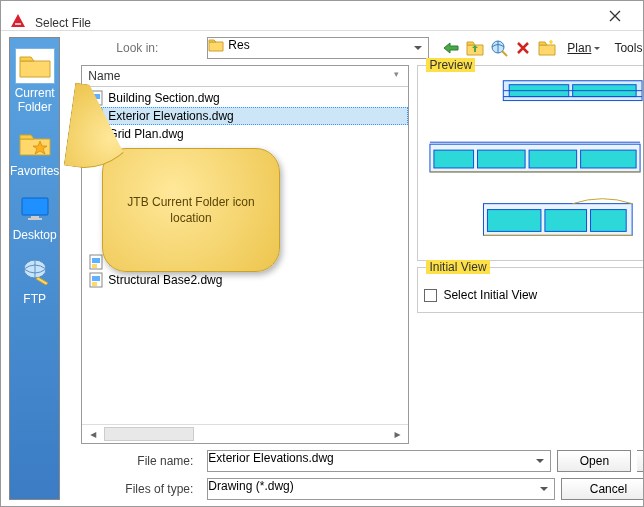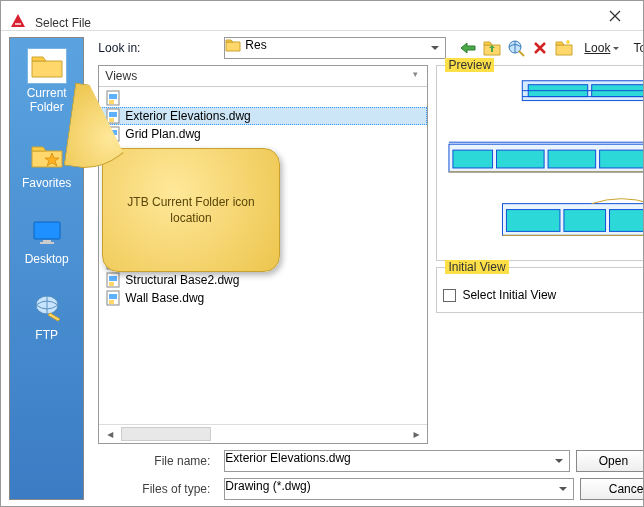--- a/index.html
+++ b/index.html
@@ -2,27 +2,27 @@
 <html><head>
 <meta charset="utf-8">
 <style>
 *{box-sizing:border-box;margin:0;padding:0;font-family:"Segoe UI",Tahoma,sans-serif;font-size:12px}
 body{background:#fff;width:644px;height:507px;overflow:hidden;border:1px solid #999}
 .titlebar{height:30px;display:flex;align-items:flex-end;padding:0 8px;border-bottom:1px solid #ddd;background:#fff}
 .titlebar .appicon{width:18px;height:18px;margin-right:8px;display:flex;align-items:center;justify-content:center}
 .titlebar .title{flex:1;color:#333}
 .titlebar .close{width:40px;height:28px;display:flex;align-items:center;justify-content:center;cursor:default}
 .body{display:flex;height:calc(100% - 30px)}
-.sidebar{width:128px;background:linear-gradient(to bottom,#5aa3e0,#3b7cc4);padding:6px 12px;display:flex;flex-direction:column;align-items:center;gap:16px;margin:6px 8px 6px 8px;border:1px solid #888}
+.sidebar{width:128px;background:linear-gradient(to bottom,#5aa3e0,#3b7cc4);padding:6px 0;display:flex;flex-direction:column;align-items:center;gap:4px;margin:6px 15px 6px 8px;border:1px solid #888}
 .side-item{width:100%;text-align:center;color:#fff;font-size:11px;padding:4px 0;cursor:default}
 .side-item .ico{width:40px;height:36px;margin:0 auto 2px;display:flex;align-items:center;justify-content:center}
 .side-item.current .ico{background:#fff;border:1px solid #7ab5e6;padding:2px}
 .main{flex:1;padding:6px 10px 6px 6px;display:flex;flex-direction:column}
 .toprow{display:flex;align-items:center;gap:6px;margin-bottom:6px}
-.toprow .lbl{width:120px;text-align:left;padding-right:8px;color:#0f172a}
+.toprow .lbl{width:120px;text-align:center;padding-right:8px;color:#737373}
 .combo{height:22px;border:1px solid #999;background:#fff;display:flex;align-items:flex-start;padding:0 18px 0 0;position:relative;min-width:80px}
 .combo::after{content:"";position:absolute;right:6px;top:8px;border:4px solid transparent;border-top-color:#555}
 .lookcombo{width:222px}
 .toolbar-icons{display:flex;gap:4px;align-items:center;margin-left:6px}
 .ticon{width:20px;height:20px;display:flex;align-items:center;justify-content:center;cursor:default}
 .menulink{color:#222;cursor:default;padding:0 4px;display:flex;align-items:center;gap:3px}
 .menulink::after{content:"";border:3px solid transparent;border-top-color:#555;margin-top:3px}
 .midrow{display:flex;gap:8px;flex:1;min-height:0}
 .filelist{flex:1;border:1px solid #999;background:#fff;display:flex;flex-direction:column;min-height:0}
 .filelist .hdr{border-bottom:1px solid #ccc;padding:3px 6px;background:#fff;color:#333;position:relative}
@@ -41,21 +41,21 @@
 .initialview{margin-top:-6px}
 .chkrow{display:flex;align-items:center;gap:6px;margin:2px 0 4px}
 .chk{width:13px;height:13px;border:1px solid #666;background:#fff}
 .bottom{display:flex;flex-direction:column;gap:6px;margin-top:6px}
 .brow{display:flex;align-items:center;gap:6px}
 .brow .lbl{width:120px;text-align:right;padding-right:8px;color:#404040}
 .brow .combo{flex:1}
 .btn{width:74px;height:22px;border:1px solid #888;background:linear-gradient(#fff,#eee);display:flex;align-items:center;justify-content:center;cursor:default}
 .btn-split{width:18px;height:22px;border:1px solid #888;border-left:none;background:linear-gradient(#fff,#eee);display:flex;align-items:center;justify-content:center}
 .btn-split::after{content:"";border:3px solid transparent;border-top-color:#555;margin-top:3px}
-.callout{position:absolute;left:102px;top:148px;width:178px;height:124px;background:radial-gradient(circle at 40% 35%,#ffe89a,#edc54d);border:1px solid #c9a22d;border-radius:16px;box-shadow:2px 3px 6px rgba(0,0,0,.3);display:flex;align-items:center;justify-content:center;text-align:center;padding:14px;color:#5a4608;font-size:13px;line-height:1.35}
+.callout{position:absolute;left:102px;top:148px;width:178px;height:124px;background:radial-gradient(circle at 40% 35%,#ffe89a,#edc54d);border:1px solid #c9a22d;border-radius:24px;box-shadow:2px 3px 6px rgba(0,0,0,.3);display:flex;align-items:center;justify-content:center;text-align:center;padding:14px;color:#5a4608;font-size:13px;line-height:1.35}
 .callout::before{content:"";position:absolute;top:-62px;left:-34px;width:70px;height:82px;background:radial-gradient(circle at 60% 60%,#ffe89a,#edc54d);border:1px solid #c9a22d;border-radius:0 0 60px 0;transform:rotate(8deg);clip-path:polygon(0 0,20% 0,100% 100%,0 100%)}
 .folder-draw{width:34px;height:26px}
 </style>
 </head>
 <body>
 
 <div class="titlebar">
   <span class="appicon">
     <svg viewBox="0 0 18 18">
         <path d="M2 15 L9 2 L16 15 Z" fill="#d92231"></path>
@@ -150,37 +150,38 @@
           </span>
         <span class="ticon">
             <svg width="18" height="16" viewBox="0 0 18 16">
               <path d="M1 5 L1 15 L17 15 L17 5 Z" fill="#ffd76a" stroke="#caa433"></path>
               <path d="M1 5 L1 2 L7 2 L9 5 Z" fill="#ffcc44" stroke="#caa433"></path>
               <path d="M13 2 L13 0 M13 2 L13 4 M13 2 L11 2 M13 2 L15 2" stroke="#ffcc00" stroke-width="1.2"></path>
             </svg>
           </span>
       </div>
       <span class="menulink">
-          <u>Look</u>
+          <u>Plan</u>
         </span>
       <span class="menulink">
           <span>Tools</span>
         </span>
     </div>
 
     <div class="midrow">
       <div class="filelist">
-        <div class="hdr">Views</div>
+        <div class="hdr">Name</div>
         <div class="items">
           <div class="fileitem">
             <svg class="fileicon" viewBox="0 0 16 16">
                 <rect x="2" y="1" width="12" height="14" fill="#fff" stroke="#888"></rect>
                 <rect x="4" y="4" width="8" height="5" fill="#5db1ff"></rect>
                 <rect x="4" y="10" width="5" height="4" fill="#ffd76a"></rect>
               </svg>
+            <span>Building Section.dwg</span>
           </div>
           <div class="fileitem selected">
             <svg class="fileicon" viewBox="0 0 16 16">
                 <rect x="2" y="1" width="12" height="14" fill="#fff" stroke="#888"></rect>
                 <rect x="4" y="4" width="8" height="5" fill="#5db1ff"></rect>
                 <rect x="4" y="10" width="5" height="4" fill="#ffd76a"></rect>
               </svg>
             <span>Exterior Elevations.dwg</span>
           </div>
           <div class="fileitem">
@@ -200,28 +201,20 @@
               </svg>
             <span>Structural Base1.dwg</span>
           </div>
           <div class="fileitem">
             <svg class="fileicon" viewBox="0 0 16 16">
                 <rect x="2" y="1" width="12" height="14" fill="#fff" stroke="#888"></rect>
                 <rect x="4" y="4" width="8" height="5" fill="#5db1ff"></rect>
                 <rect x="4" y="10" width="5" height="4" fill="#ffd76a"></rect>
               </svg>
             <span>Structural Base2.dwg</span>
-          </div>
-          <div class="fileitem">
-            <svg class="fileicon" viewBox="0 0 16 16">
-                <rect x="2" y="1" width="12" height="14" fill="#fff" stroke="#888"></rect>
-                <rect x="4" y="4" width="8" height="5" fill="#5db1ff"></rect>
-                <rect x="4" y="10" width="5" height="4" fill="#ffd76a"></rect>
-              </svg>
-            <span>Wall Base.dwg</span>
           </div>
         </div>
         <div class="scrollrow">
           <span class="arrow">◂</span>
           <span class="track"></span>
           <span style="flex:1"></span>
           <span class="arrow">▸</span>
         </div>
       </div>
 

